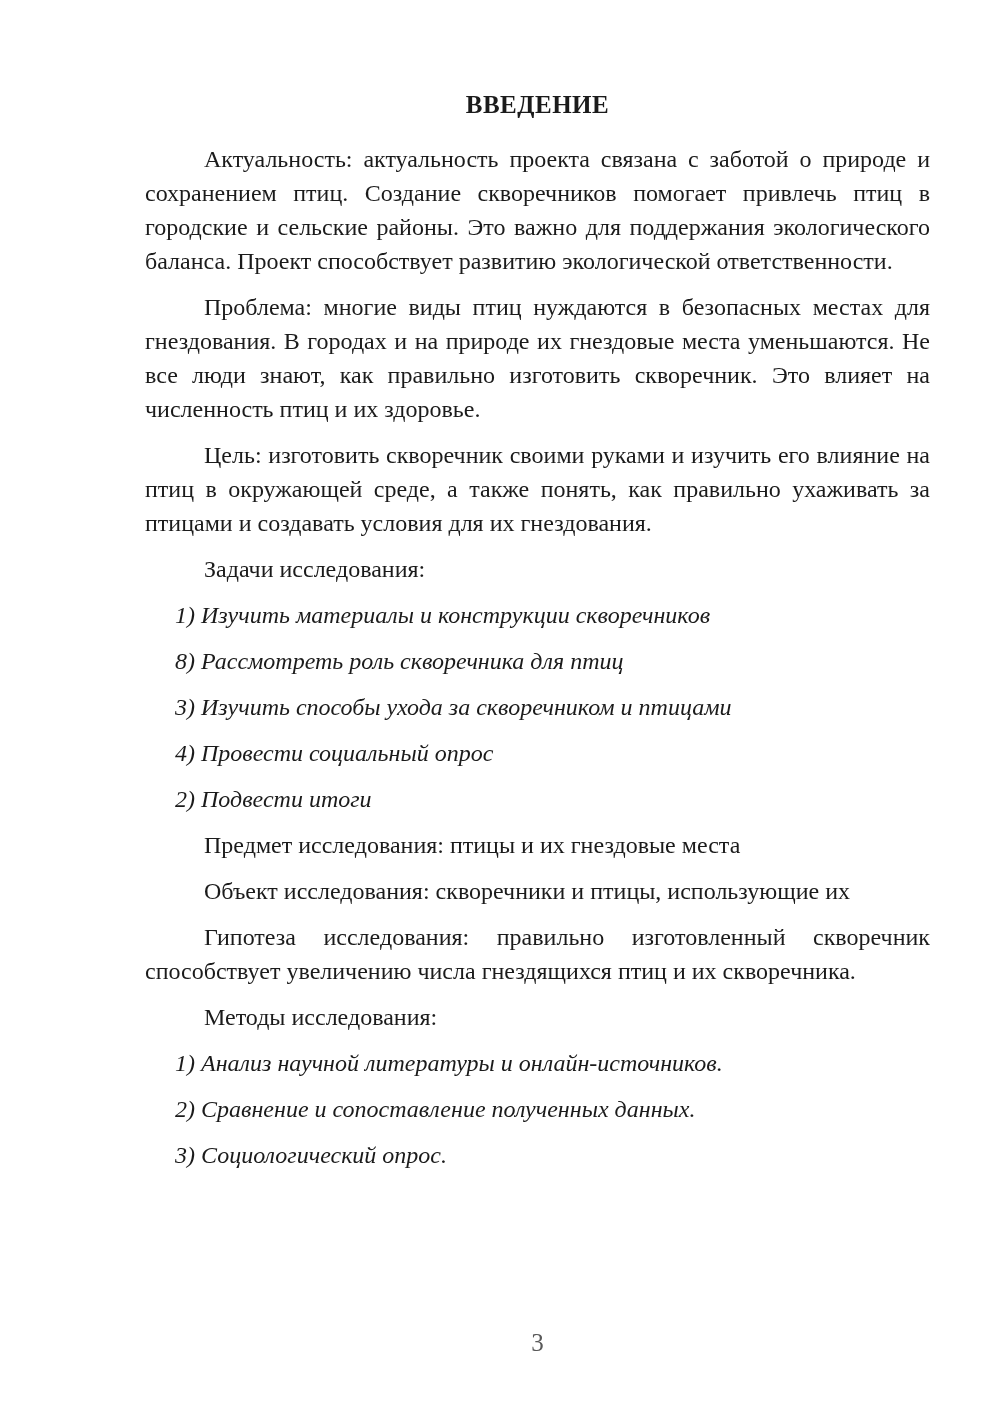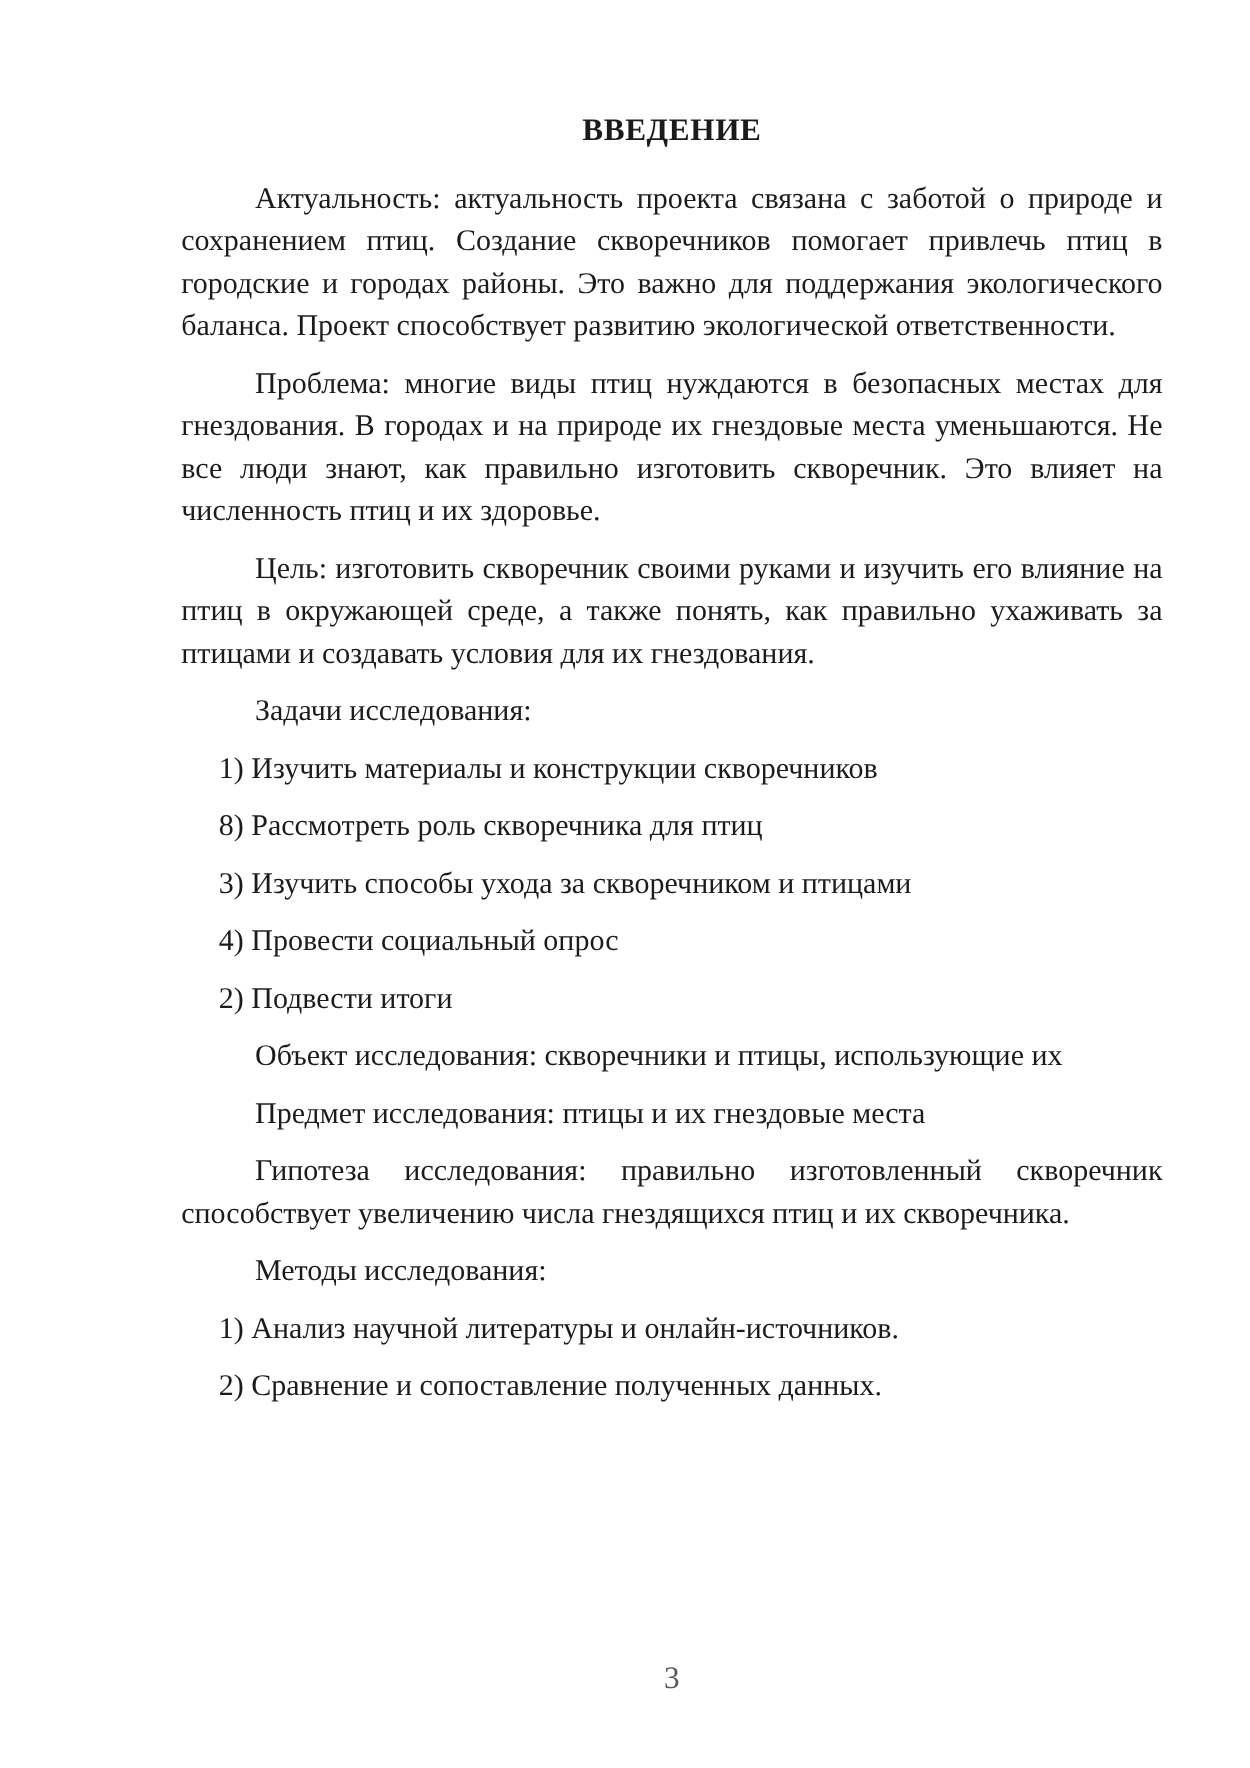--- a/index.html
+++ b/index.html
@@ -34,67 +34,69 @@
     margin: 0 0 12px 0;
     text-align: justify;
     text-align-last: left;
   }
   .indent {
     text-indent: 59px; 
   }
   .list-item {
     padding-left: 30px;
     text-align: left;
+    font-style: italic;
   }
   .page-number {
     position: absolute;
     top: 1328px;
     left: 145px;
     width: 785px;
     text-align: center;
     font-size: 25px;
     line-height: 30px;
     color: #595959;
   }
 </style>
 </head>
 <body>
 
 <div class="page">
   <div class="content">
 
     <h1 class="doc-title">ВВЕДЕНИЕ</h1>
 
-    <p class="para indent">Актуальность: актуальность проекта связана с заботой о природе и сохранением птиц. Создание скворечников помогает привлечь птиц в городские и городах районы. Это важно для поддержания экологического баланса. Проект способствует развитию экологической ответственности.</p>
+    <p class="para indent">Актуальность: актуальность проекта связана с заботой о природе и сохранением птиц. Создание скворечников помогает привлечь птиц в городские и сельские районы. Это важно для поддержания экологического баланса. Проект способствует развитию экологической ответственности.</p>
 
     <p class="para indent">Проблема: многие виды птиц нуждаются в безопасных местах для гнездования. В городах и на природе их гнездовые места уменьшаются. Не все люди знают, как правильно изготовить скворечник. Это влияет на численность птиц и их здоровье.</p>
 
     <p class="para indent">Цель: изготовить скворечник своими руками и изучить его влияние на птиц в окружающей среде, а также понять, как правильно ухаживать за птицами и создавать условия для их гнездования.</p>
 
     <p class="para indent">Задачи исследования:</p>
 
     <p class="para list-item">1) Изучить материалы и конструкции скворечников</p>
 
     <p class="para list-item">8) Рассмотреть роль скворечника для птиц</p>
 
     <p class="para list-item">3) Изучить способы ухода за скворечником и птицами</p>
 
     <p class="para list-item">4) Провести социальный опрос</p>
 
     <p class="para list-item">2) Подвести итоги</p>
 
+    <p class="para indent">Предмет исследования: птицы и их гнездовые места</p>
+
     <p class="para indent">Объект исследования: скворечники и птицы, использующие их</p>
-
-    <p class="para indent">Предмет исследования: птицы и их гнездовые места</p>
 
     <p class="para indent">Гипотеза исследования: правильно изготовленный скворечник способствует увеличению числа гнездящихся птиц и их скворечника.</p>
 
     <p class="para indent">Методы исследования:</p>
 
     <p class="para list-item">1) Анализ научной литературы и онлайн-источников.</p>
 
     <p class="para list-item">2) Сравнение и сопоставление полученных данных.</p>
 
+    <p class="para list-item">3) Социологический опрос.</p>
 
   </div>
 
   <div class="page-number">3</div>
 </div>
 
 </body></html>

